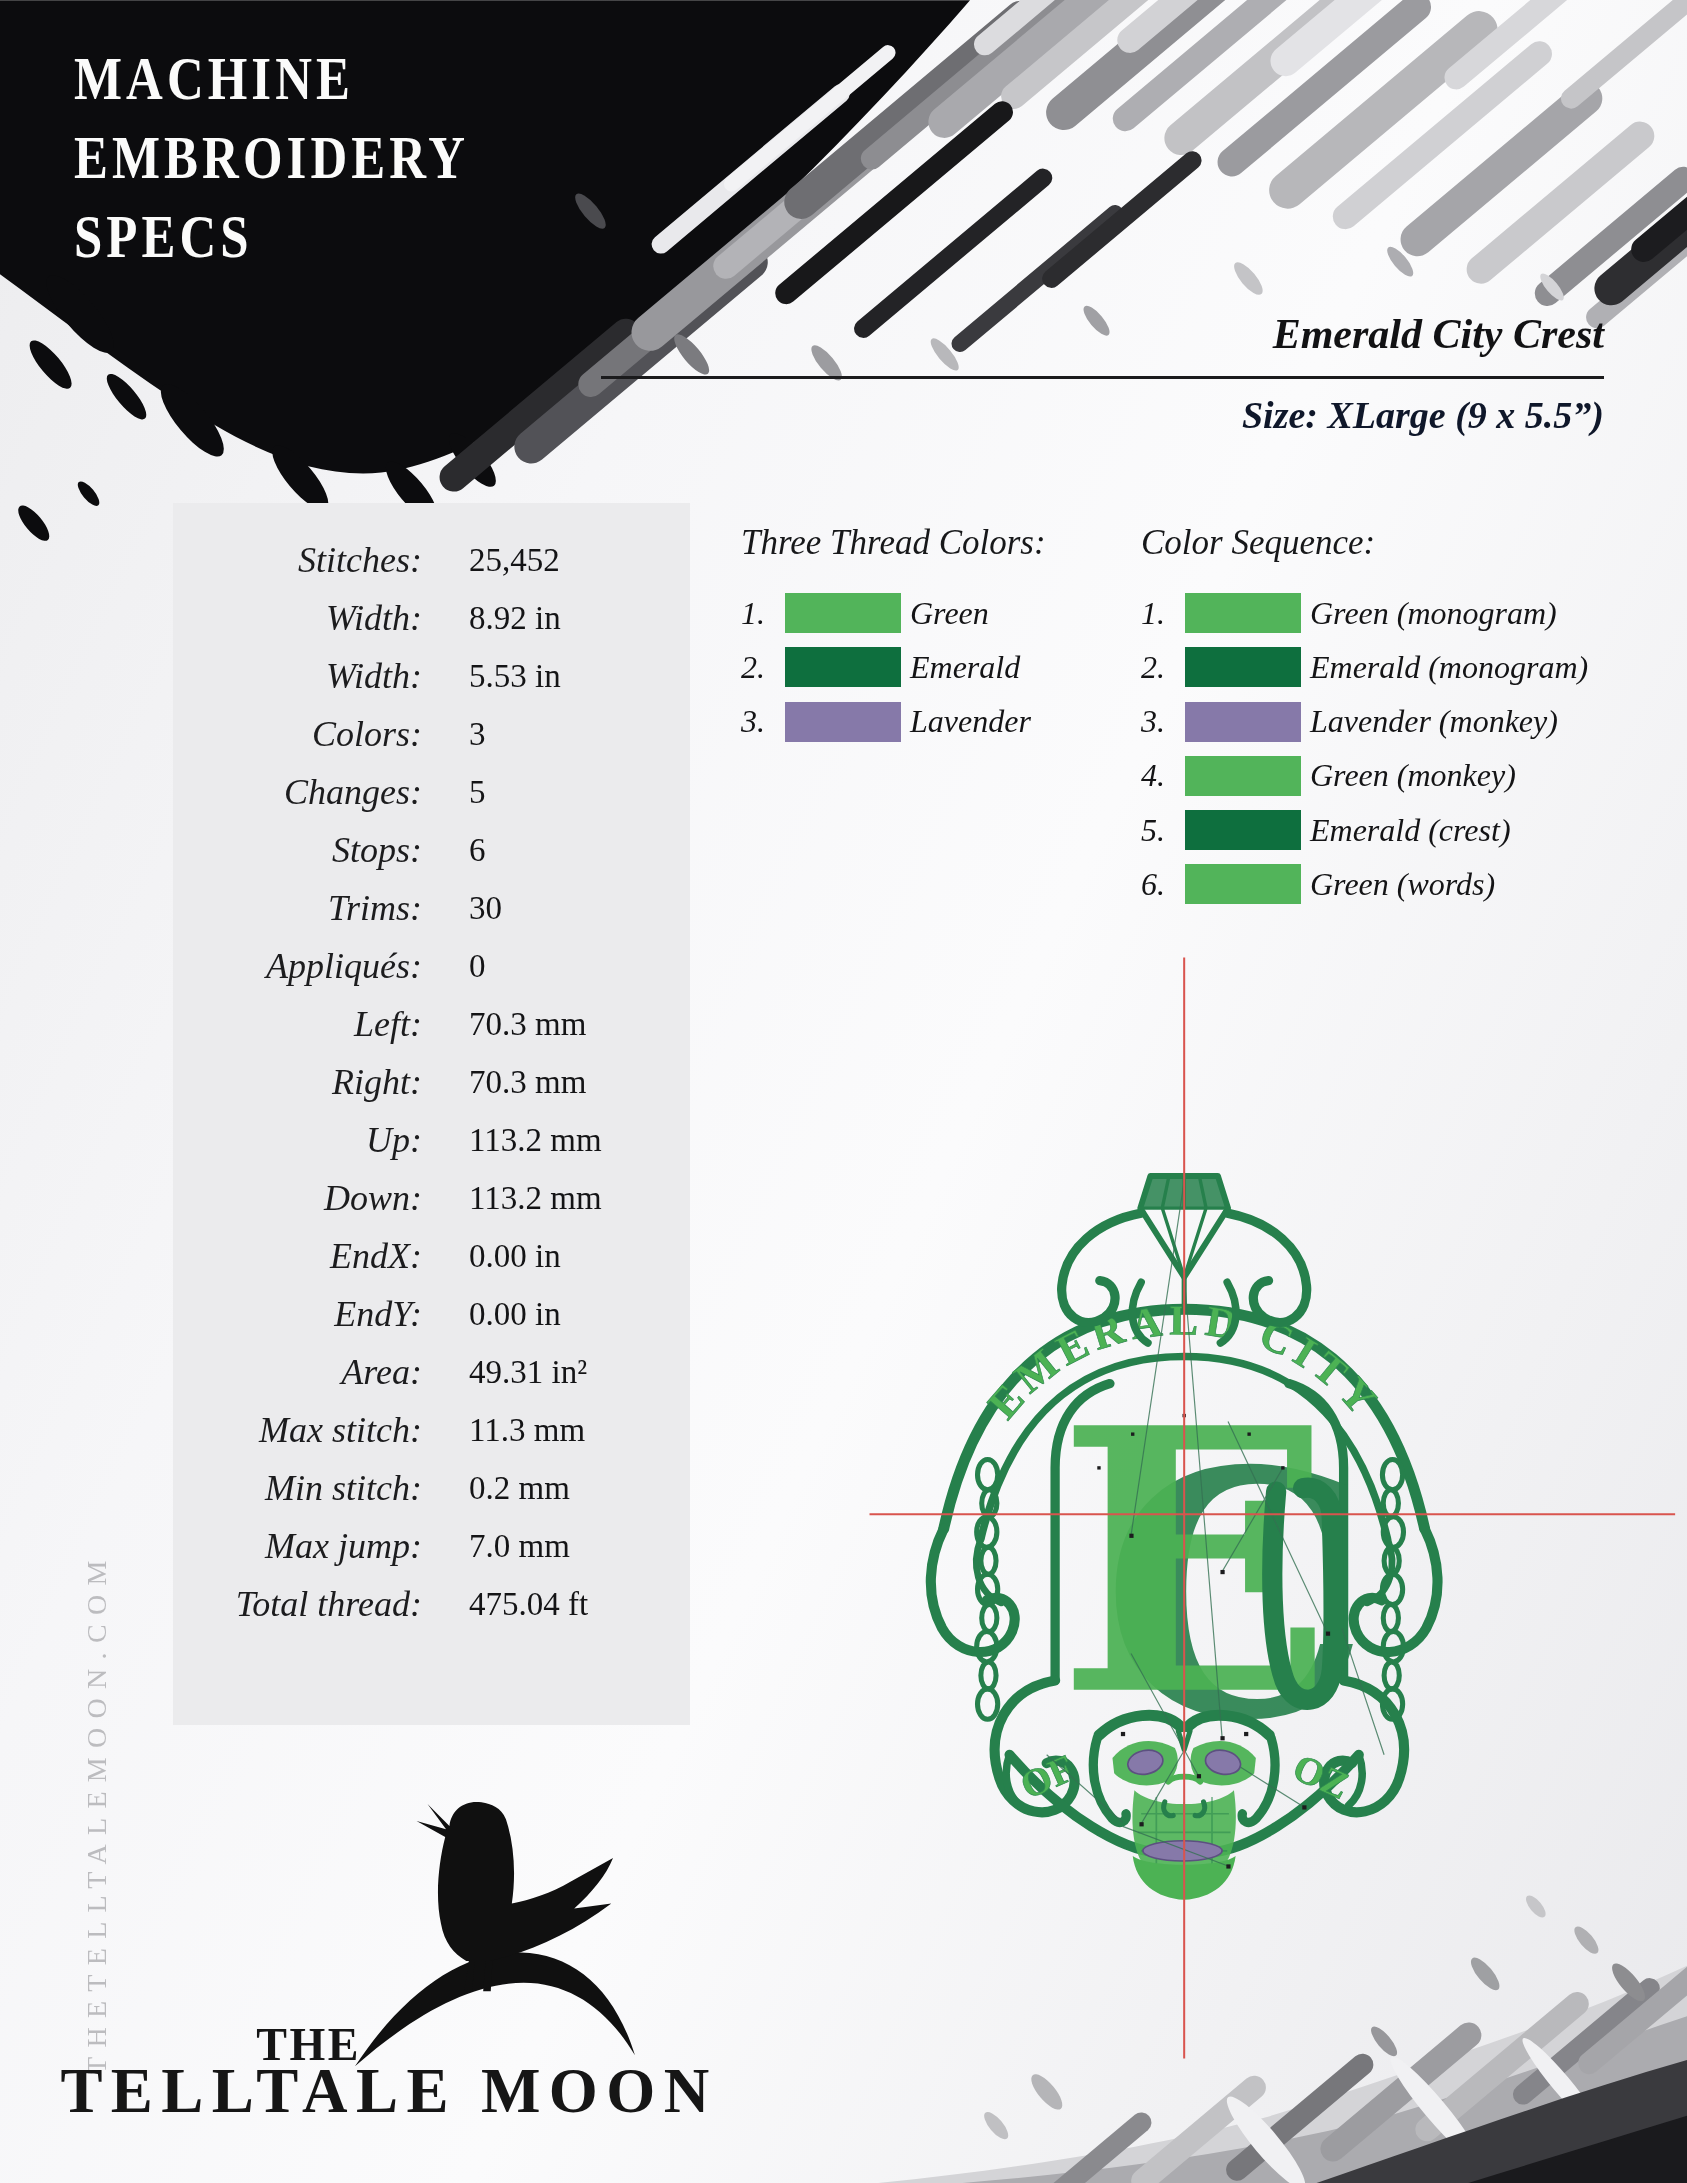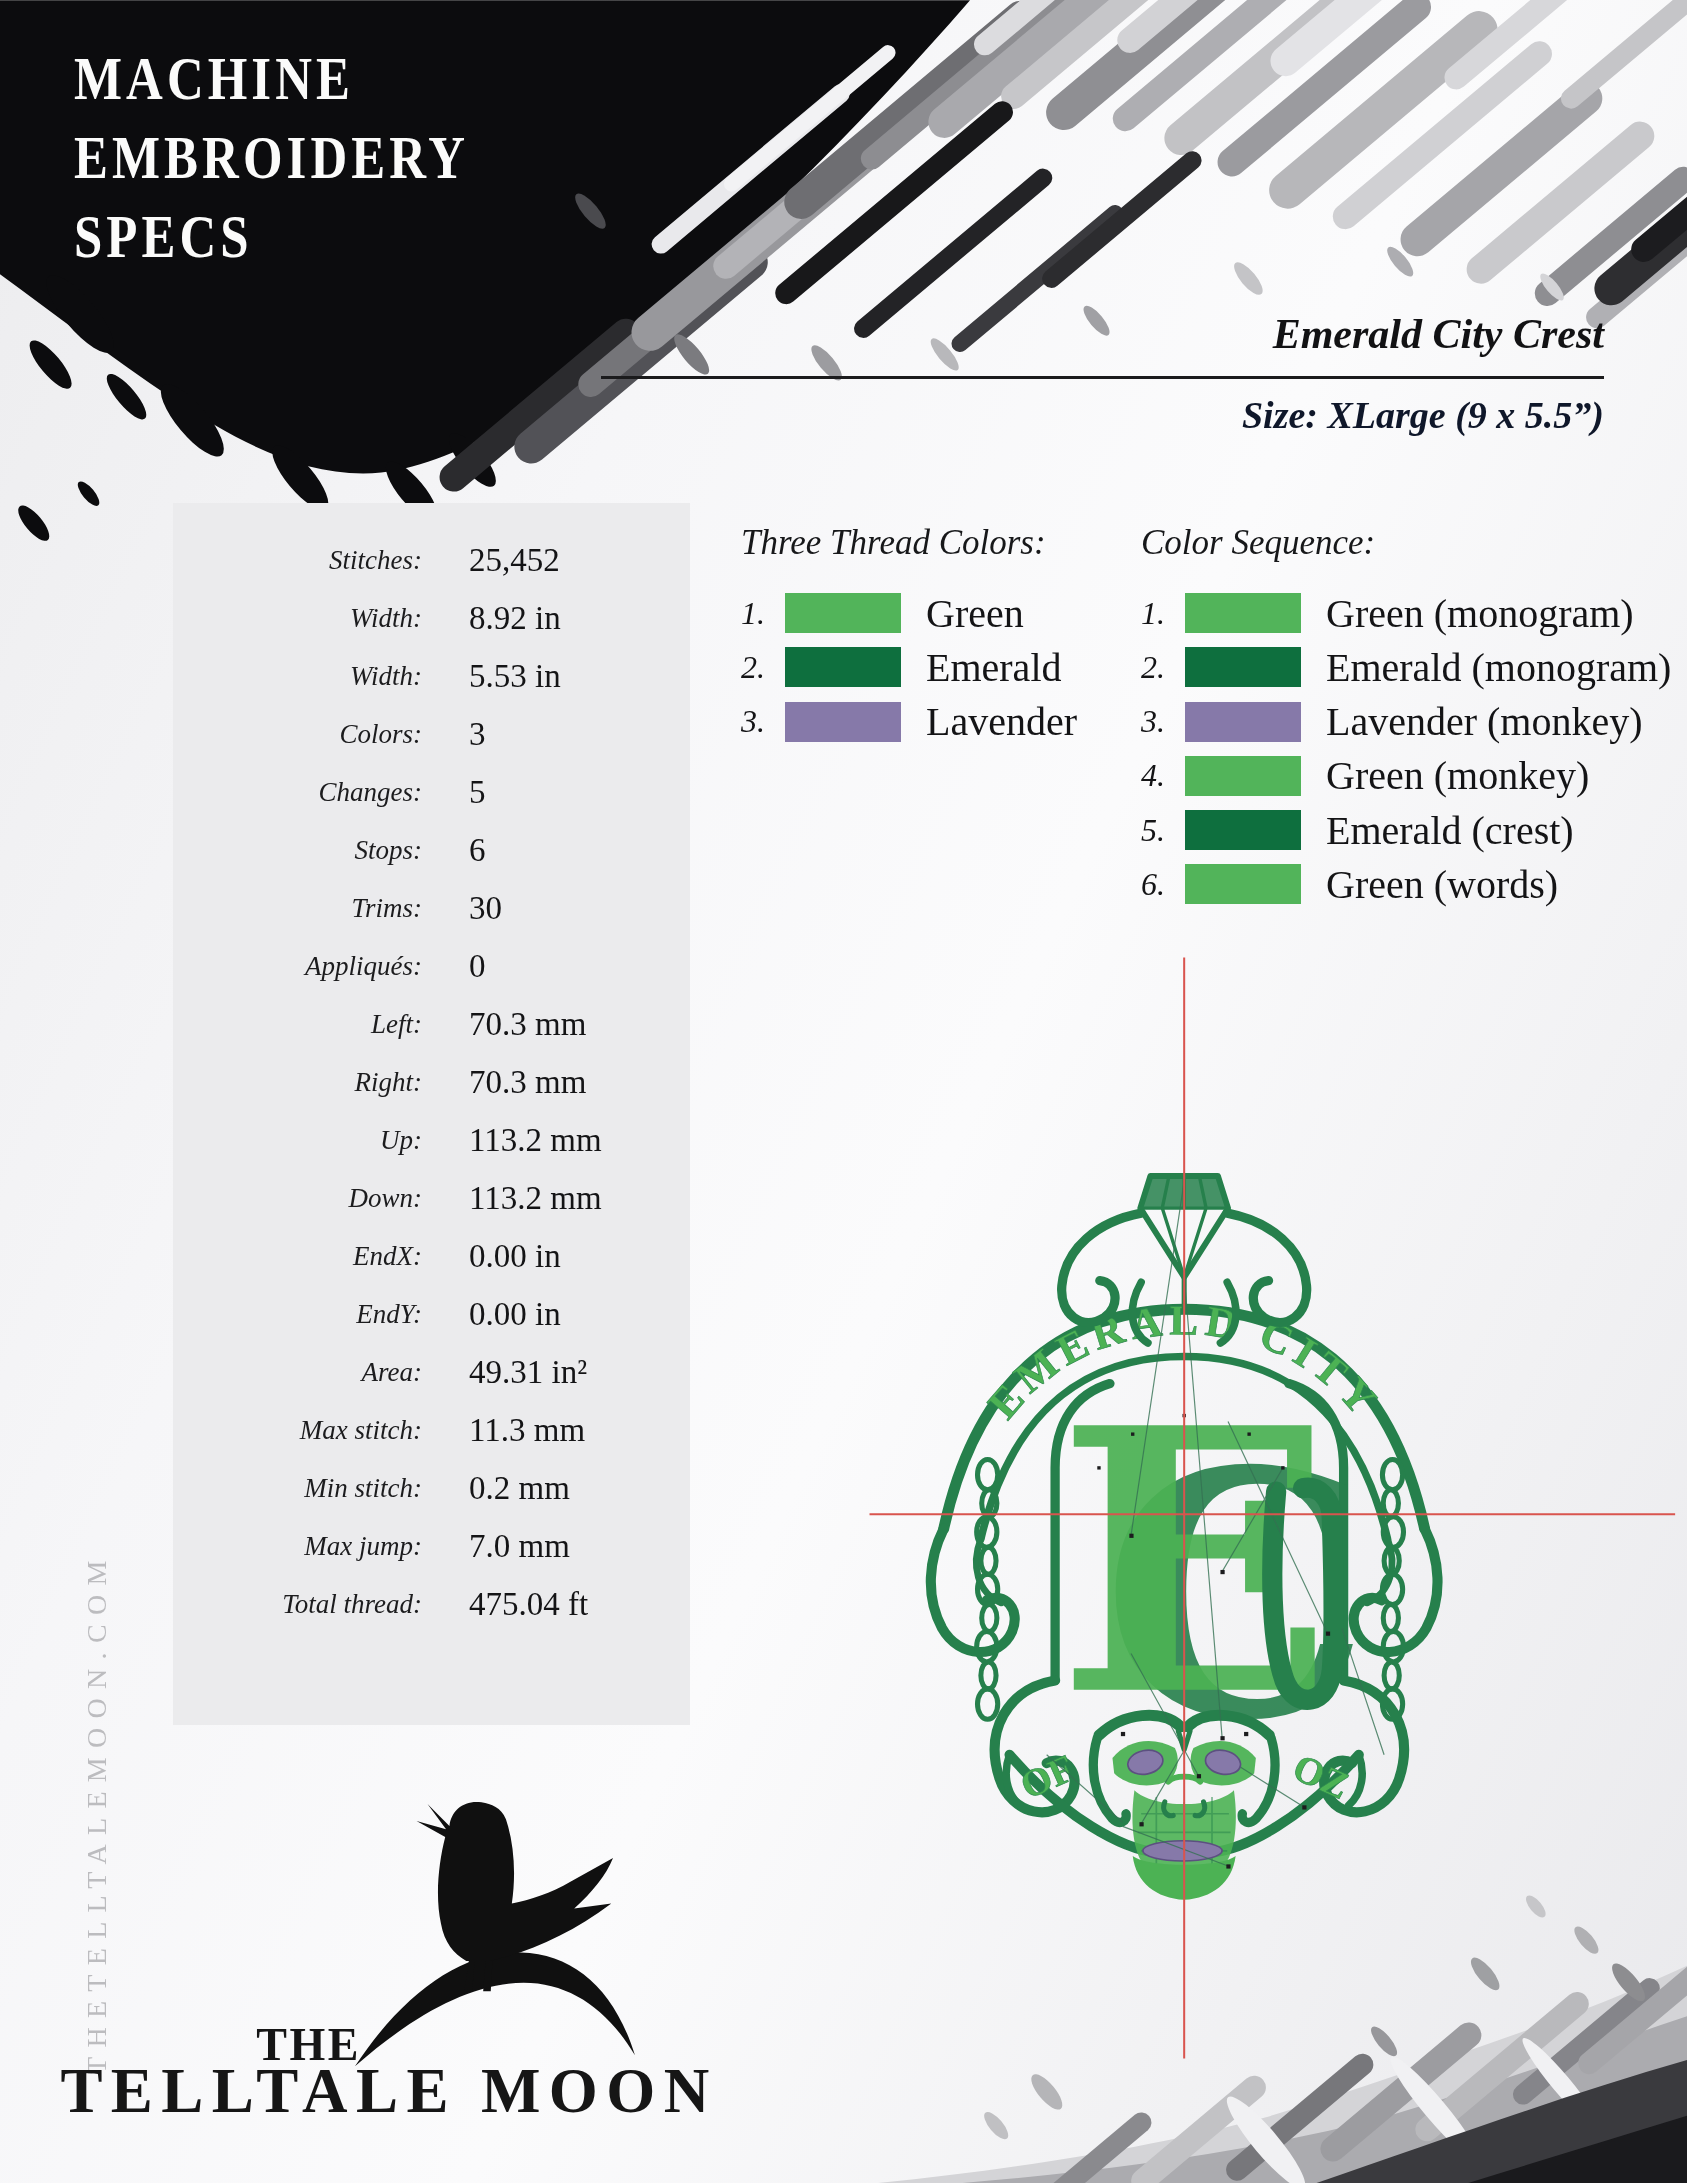--- a/index.html
+++ b/index.html
@@ -22,31 +22,31 @@
   }
   #banner-title span{display:block;}
   
   #design-title{right:83px;top:310px;font-style:italic;font-weight:700;font-size:42px;color:#121214;}
   #title-rule{left:601px;right:83px;top:376px;height:3.4px;background:#1b1b1d;}
   #size-label{right:83px;top:393px;font-style:italic;font-weight:700;font-size:38px;color:#0f172a;}
   
   #spec-panel{left:173px;top:503px;width:517px;height:1222px;background:var(--c-panel);
     box-sizing:border-box;padding-top:28px;}
   .spec-row{display:flex;height:58px;align-items:center;}
-  .spec-label{width:249px;text-align:right;font-style:italic;font-size:27px;color:#1c1c1e;}
+  .spec-label{width:249px;text-align:right;font-style:italic;font-size:36px;color:#1c1c1e;}
   .spec-value{padding-left:47px;font-size:33px;color:#141416;}
   
   .color-list{position:absolute;}
   #thread-colors{left:741px;top:523px;}
   #color-seq{left:1141px;top:523px;}
   .list-heading{font-style:italic;font-size:35px;color:#17181a;line-height:40px;margin-bottom:30px;}
   .color-row{display:flex;align-items:center;height:40px;margin-bottom:14.3px;}
   .color-num{width:44px;font-style:italic;font-size:32px;}
   .swatch{width:116px;height:40px;}
-  .color-name{font-size:40px;padding-left:25px;white-space:nowrap;}
+  .color-name{font-style:italic;font-size:32px;padding-left:9px;white-space:nowrap;}
   
   #crest-svg{left:844px;top:928px;}
   .sgd{stroke:var(--c-crest-dark);fill:none;stroke-linecap:round;stroke-linejoin:round;}
   .sgl{stroke:var(--c-crest-green);fill:none;stroke-linecap:round;}
   .fgl{fill:var(--c-crest-green);}
   .fgd{fill:var(--c-crest-dark);}
   .flav{fill:var(--c-lavender);}
   .thin{stroke:#357153;stroke-width:1.4;fill:none;opacity:.8;}
   .red{stroke:var(--c-red);stroke-width:2.4;}
   .arctext{font-family:"Liberation Serif",serif;font-weight:700;font-size:51px;letter-spacing:7px;

